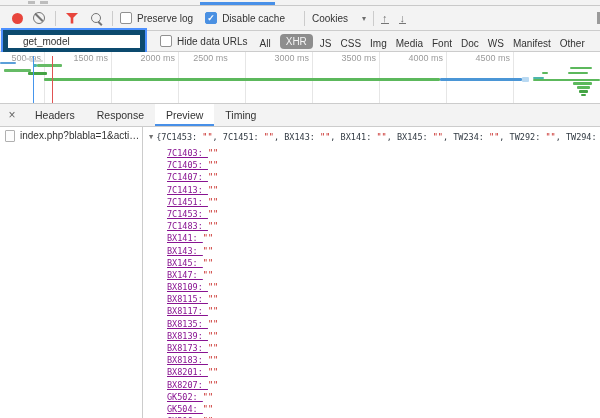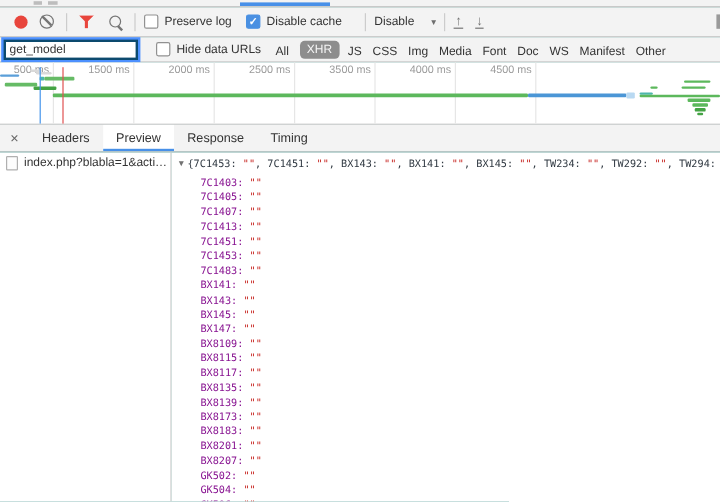--- a/index.html
+++ b/index.html
@@ -1,16 +1,16 @@
 <!DOCTYPE html>
 <html><head>
 <meta charset="utf-8">
 <style>
   html,body{margin:0;padding:0;background:#fff;}
-  #app{position:relative;width:600px;height:418px;background:#0f766e;overflow:hidden;
+  #app{position:relative;width:600px;height:418px;background:#f0abfc;overflow:hidden;
        font-family:"Liberation Sans",sans-serif;color:#333;font-size:10px;-webkit-font-smoothing:antialiased;}
   
   #topsliver{position:relative;height:5px;background:#f3f3f3;border-bottom:1px solid #c9c9c9;}
   #topsliver .mark{position:absolute;bottom:1px;height:3px;background:#bdbdbd;}
   #nettab-underline{position:absolute;bottom:0;height:3px;background:#4890e8;}
   
   #toolbar{height:24px;background:#f3f3f3;border-bottom:1px solid #ccc;display:flex;align-items:center;padding:0 0 0 8px;}
   .sep{width:1px;height:15px;background:#ccc;margin:0 7px;flex:none;}
   .tbtn{flex:none;display:flex;align-items:center;justify-content:center;width:18px;height:18px;}
   .icon-record{width:11px;height:11px;border-radius:50%;background:#e8453c;}
@@ -22,21 +22,21 @@
   .cbx{display:flex;align-items:center;margin-right:12px;flex:none;}
   .cbx .box{width:10px;height:10px;border:1px solid #919191;border-radius:2px;background:#fff;margin-right:5px;flex:none;}
   .cbx .box.checked{background:#4a90e2;border-color:#4a90e2;color:#fff;font-size:9px;line-height:10px;text-align:center;font-weight:bold;}
   .cbx .lbl{white-space:nowrap;}
   #throttle{display:flex;align-items:center;flex:none;}
   #throttle .caret{color:#6e6e6e;font-size:8px;margin-left:14px;}
   .harrow{position:relative;color:#757575;font-size:11px;line-height:10px;border-bottom:1.5px solid #757575;padding:0 1px 0 1px;margin-right:10px;flex:none;}
   #toolbar-right-sliver{margin-left:auto;width:3px;height:12px;background:#9a9a9a;flex:none;}
   
   #filterbar{height:20px;background:#f3f3f3;border-bottom:1px solid #ccc;display:flex;align-items:center;padding-left:2px;}
-  #filter-input{width:102px;height:13px;border:3px solid #0c4a6e;outline:2px solid #4d90fe;outline-offset:-1px;font-family:"Liberation Sans",sans-serif;font-size:10px;color:#333;padding:0 3px;margin-right:14px;flex:none;background:#fff;}
+  #filter-input{width:102px;height:13px;border:6px solid #0c4a6e;outline:2px solid #4d90fe;outline-offset:-1px;font-family:"Liberation Sans",sans-serif;font-size:10px;color:#333;padding:0 15px;margin-right:14px;flex:none;background:#fff;}
   #filter-chips{display:flex;align-items:flex-end;}
   .chip{margin-right:9px;color:#333;white-space:nowrap;cursor:default;}
   .chip.selected{background:#8d8d8d;color:#f5f5f5;border-radius:4px;padding:2px 6px;margin-right:7px;}
   
   #overview{position:relative;height:51px;border-bottom:1px solid #ccc;background:#fff;}
   #overview-ticks{display:flex;height:100%;}
   .tickcell{border-right:1px solid #e6e6e6;height:100%;box-sizing:border-box;flex:none;
             text-align:right;color:#9b9b9b;font-size:9px;padding:1px 3px 0 0;}
   #overview-bars{position:absolute;left:0;top:0;right:0;bottom:0;}
   .wfbar{position:absolute;border-radius:1px;}
@@ -54,21 +54,21 @@
   #reqlist{width:143px;flex:none;border-right:1px solid #ccc;box-sizing:border-box;background:#fff;}
   .reqrow{height:17px;display:flex;align-items:center;padding-left:5px;}
   .doc-icon{width:8px;height:10px;border:1px solid #b0b0b0;border-radius:1px;margin-right:5px;flex:none;background:#fdfdfd;}
   .reqrow .rlabel{font-size:10px;color:#333;white-space:nowrap;overflow:hidden;text-overflow:ellipsis;flex:1;padding-right:2px;}
   #previewpane{flex:1;overflow:hidden;background:#fff;font-family:"DejaVu Sans Mono",monospace;font-size:8.5px;color:#303942;}
   #preview-summary{white-space:nowrap;overflow:hidden;padding:5px 0 3px 6px;height:12px;}
   .disclosure{color:#727272;font-size:7px;margin-right:3px;vertical-align:1px;}
   .pkey{color:#303942;}
   .pval{color:#c41a16;}
   .prow{height:12.2px;line-height:12.2px;padding-left:24px;white-space:nowrap;}
-  .prow .pname{color:#881391;}
+  .prow .pname{color:#881391;text-decoration:underline;}
 </style>
 </head>
 <body>
 
 <div id="app">
 
   <div id="topsliver">
     <div class="mark" style="left:28px;width:7px;"></div>
     <div class="mark" style="left:40px;width:8px;"></div>
     <div id="nettab-underline" style="left:200px;width:75px;"></div>
@@ -92,21 +92,21 @@
     <div class="cbx">
       <div class="box"></div>
       <span class="lbl">Preserve log</span>
     </div>
     <div class="cbx">
       <div class="box checked">✓</div>
       <span class="lbl">Disable cache</span>
     </div>
     <div class="sep"></div>
     <div id="throttle">
-      <span>Disable</span>
+      <span>Cookies</span>
       <span class="caret">▾</span>
     </div>
     <div class="sep"></div>
     <div class="harrow">↑</div>
     <div class="harrow">↓</div>
     <div id="toolbar-right-sliver"></div>
   </div>
 
   <div id="filterbar">
     <input id="filter-input" type="text" value="get_model" style="">
@@ -127,21 +127,22 @@
         <span class="chip">Manifest</span>
         <span class="chip">Other</span>
       </div>
   </div>
 
   <div id="overview">
     <div id="overview-ticks">
         <div class="tickcell" style="width: 45px;">500 ms</div>
         <div class="tickcell" style="width: 67px;">1500 ms</div>
         <div class="tickcell" style="width: 67px;">2000 ms</div>
-        <div class="tickcell" style="width: 67px;">2500 ms</div>
+        <div class="tickcell" style="width: 67px; text-align: center;">2500 ms</div>
+        <div class="tickcell" style="width: 67px;">3000 ms</div>
         <div class="tickcell" style="width: 67px;">3500 ms</div>
         <div class="tickcell" style="width: 67px;">4000 ms</div>
         <div class="tickcell" style="width: 67px; text-align: right;">4500 ms</div>
       </div>
     <div id="overview-bars">
         <div class="wfbar" style="left: 0px; top: 9.5px; width: 16px; height: 2.5px; background: rgb(91, 159, 217);"></div>
         <div class="wfbar" style="left: 25px; top: 5.5px; width: 10px; height: 2px; background: rgb(217, 217, 217);"></div>
         <div class="wfbar" style="left: 30px; top: 8px; width: 13px; height: 2px; background: rgb(217, 217, 217);"></div>
         <div class="wfbar" style="left: 33px; top: 12px; width: 4px; height: 2.5px; background: rgb(77, 182, 172);"></div>
         <div class="wfbar" style="left: 37px; top: 12px; width: 25px; height: 2.5px; background: rgb(102, 187, 102);"></div>
@@ -162,22 +163,22 @@
         <div class="evline" style="left: 33px; background: rgb(69, 149, 236);"></div>
         <div class="evline" style="left: 52px; background: rgb(224, 82, 82);"></div>
       </div>
   </div>
 
   <div id="splithdr">
     <div id="tabbar">
       <div id="tab-close">×</div>
 
     <div class="tab">Headers</div>
+        <div class="tab">Response</div>
         <div class="tab selected">Preview</div>
-        <div class="tab">Response</div>
         <div class="tab">Timing</div>
       </div>
   </div>
 
   <div id="body">
     <div id="reqlist">
         <div class="reqrow">
           <div class="doc-icon"></div>
           <span class="rlabel">index.php?blabla=1&amp;action…</span>
         </div>

